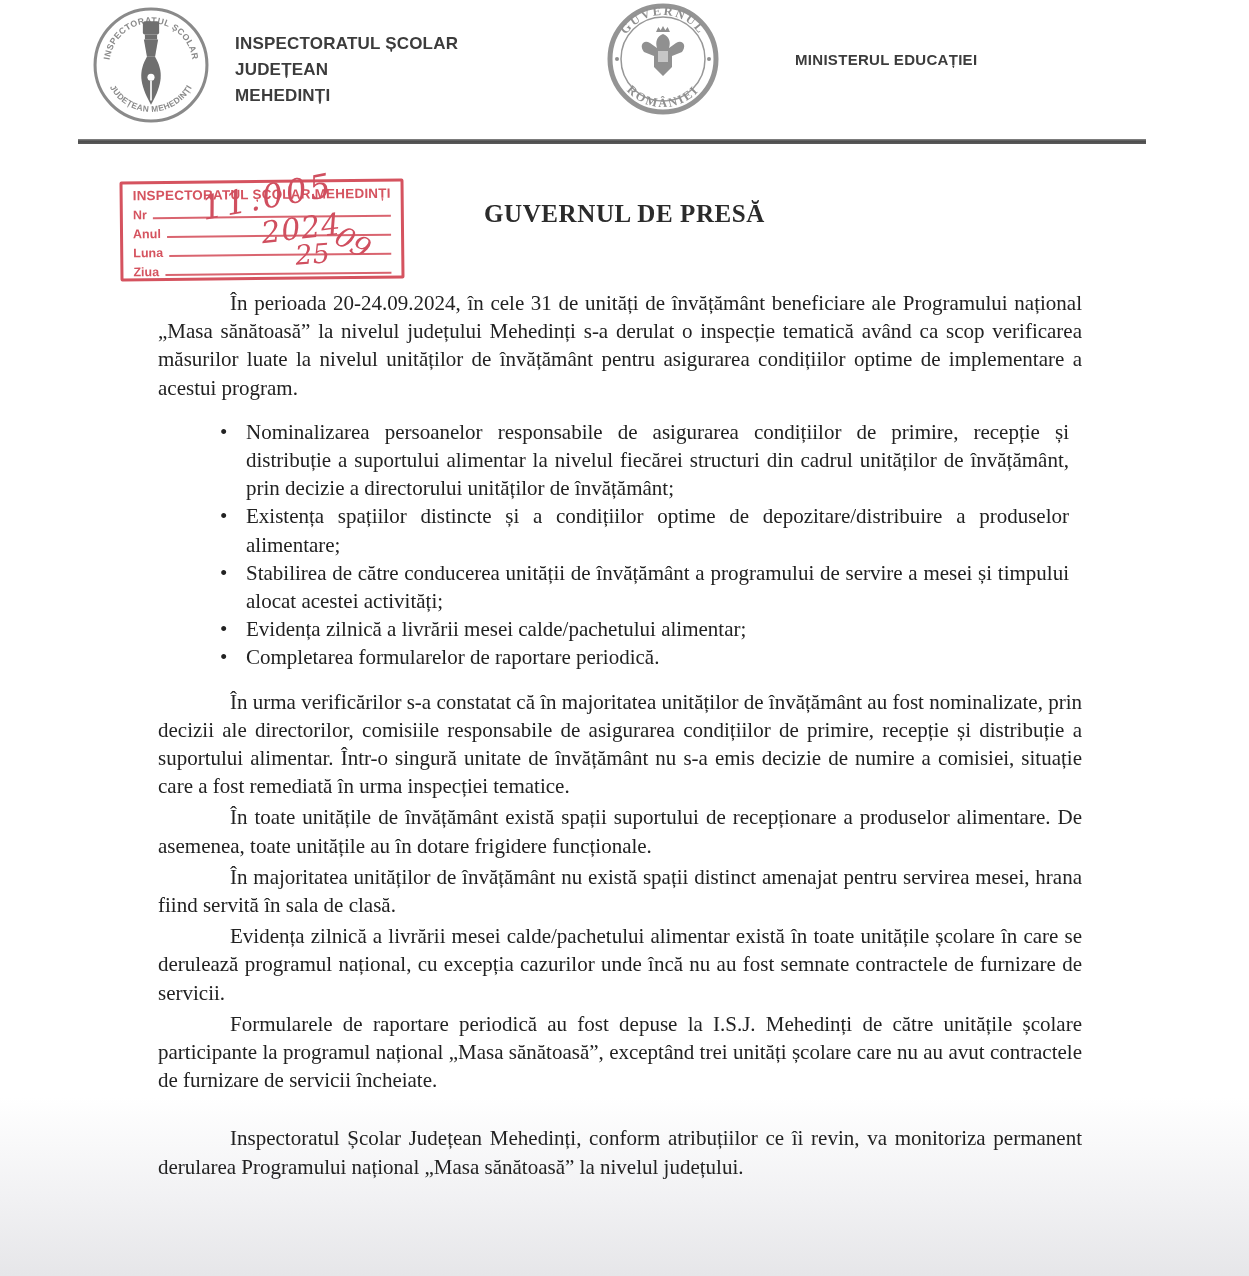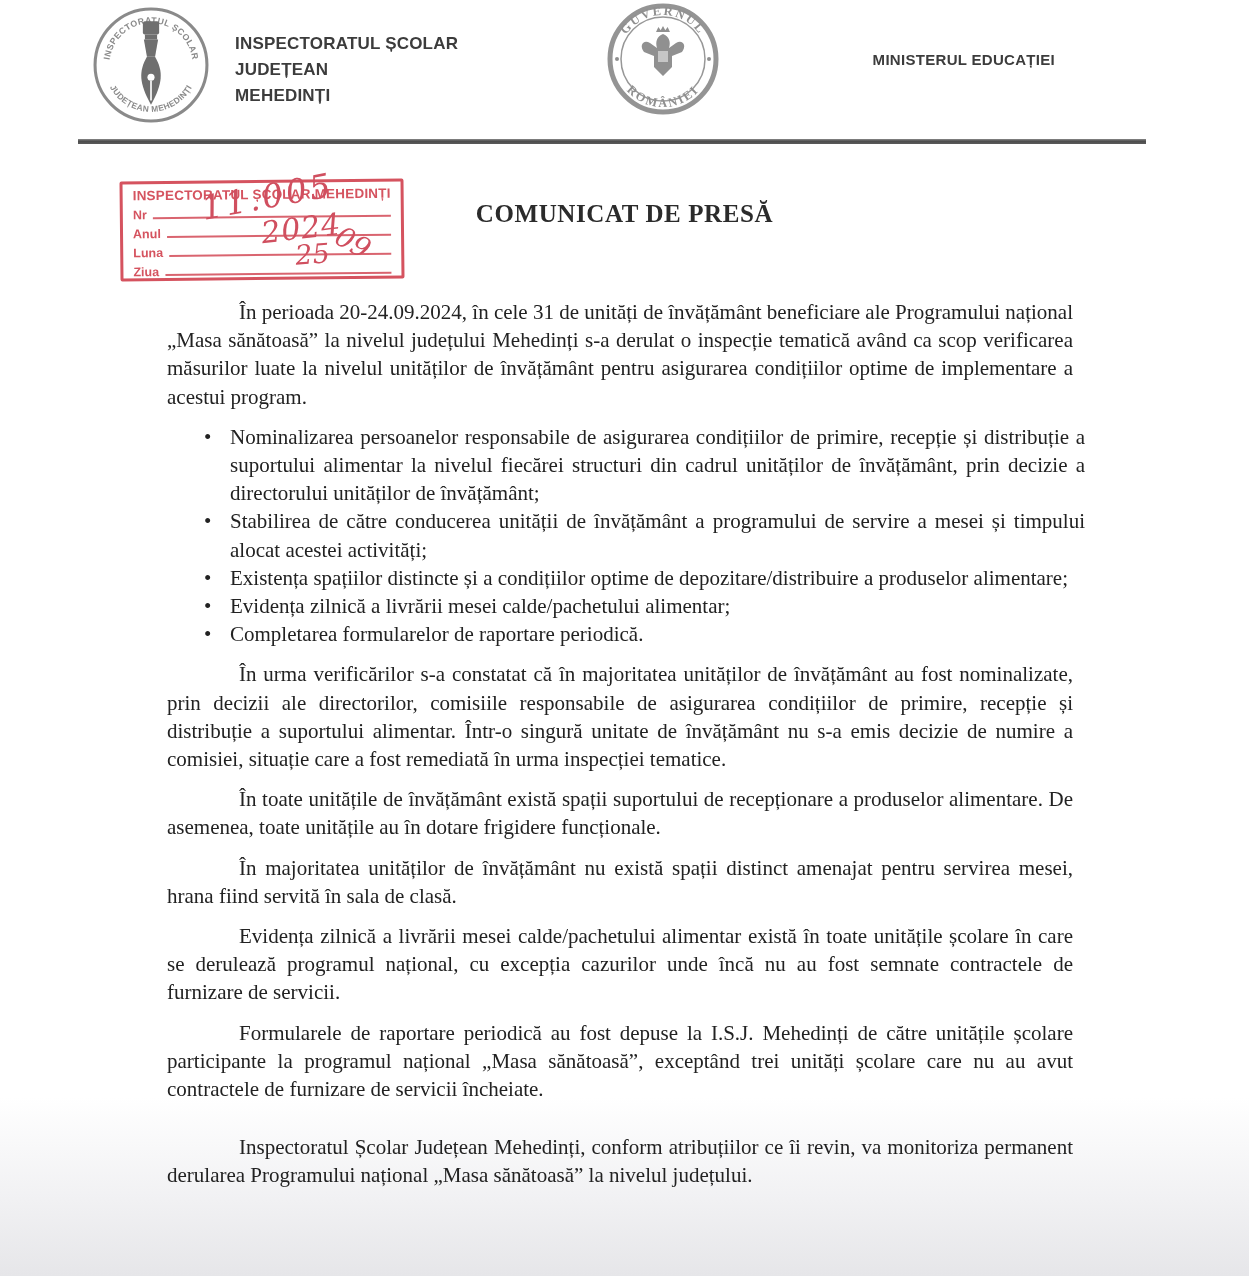--- a/index.html
+++ b/index.html
@@ -12,21 +12,21 @@
   }
   
   .seal-left{position:absolute;left:92px;top:6px;width:118px;height:118px;}
   .institution{
     position:absolute;left:235px;top:31px;width:315px;
     text-align:left;font-family:"Liberation Sans", sans-serif;
     font-weight:700;font-size:17px;line-height:26px;color:#3c3c3c;letter-spacing:.2px;
   }
   .seal-gov{position:absolute;left:605px;top:1px;width:116px;height:116px;}
   .ministry{
-    position:absolute;left:795px;top:51px;width:260px;text-align:right;
+    position:absolute;left:795px;top:51px;width:260px;text-align:left;
     font-family:"Liberation Sans", sans-serif;font-weight:700;font-size:15px;
     color:#3c3c3c;letter-spacing:.3px;
   }
   .divider{
     position:absolute;left:78px;top:139px;width:1068px;height:5px;
     background:linear-gradient(180deg,#8a8a8a 0%,#4c4c4c 45%,#5a5a5a 100%);
   }
   
   .stamp{
     position:absolute;left:120px;top:180px;width:258px;height:84px;
@@ -49,23 +49,23 @@
   
   .doc-title{
     position:absolute;left:0;right:0;top:200px;text-align:center;
     font-weight:700;font-size:25px;letter-spacing:.6px;color:#2b2b2b;
   }
   .body-text{
     position:absolute;left:155px;top:286px;width:930px;
     font-size:21px;line-height:28.2px;color:#222222;
     text-align:justify;
   }
-  .body-text p{margin:12px;text-indent:72px;}
+  .body-text p{margin:3px;text-indent:72px;}
   .body-text p.closing{margin-top:30px;}
-  .body-text ul{margin:0;padding:0 0 0 47px;list-style:none;}
+  .body-text ul{margin:16px;padding:0 0 0 47px;list-style:none;}
   .body-text li{position:relative;padding-left:28px;text-align:justify;}
   .body-text li::before{content:"\2022";position:absolute;left:2px;top:0;}
   .seal-arc{fill:#8a8a8a;font-family:"Liberation Sans", sans-serif;font-weight:700;}
   .gov-arc{fill:#8f8f8f;font-family:"Liberation Serif", serif;font-weight:700;}
 </style>
 </head>
 <body>
 
 <div class="page">
 
@@ -135,28 +135,28 @@
     <div class="stamp-row">
       <span class="lbl">Ziua</span>
         <span class="line"></span>
     </div>
     <span class="hw hw-nr">11.005</span>
     <span class="hw hw-anul">2024</span>
     <span class="hw hw-luna">09</span>
     <span class="hw hw-ziua">25</span>
   </div>
 
-  <div class="doc-title">COMUNICAT DE PRESĂ</div>
+  <div class="doc-title">GUVERNUL DE PRESĂ</div>
 
   <div class="body-text">
     <p>În perioada 20-24.09.2024, în cele 31 de unități de învățământ beneficiare ale Programului național „Masa sănătoasă” la nivelul județului Mehedinți s-a derulat o inspecție tematică având ca scop verificarea măsurilor luate la nivelul unităților de învățământ pentru asigurarea condițiilor optime de implementare a acestui program.</p>
     <ul>
       <li>Nominalizarea persoanelor responsabile de asigurarea condițiilor de primire, recepție și distribuție a suportului alimentar la nivelul fiecărei structuri din cadrul unităților de învățământ, prin decizie a directorului unităților de învățământ;</li>
+      <li>Existența spațiilor distincte și a condițiilor optime de depozitare/distribuire a produselor alimentare;</li>
       <li>Stabilirea de către conducerea unității de învățământ a programului de servire a mesei și timpului alocat acestei activități;</li>
-      <li>Existența spațiilor distincte și a condițiilor optime de depozitare/distribuire a produselor alimentare;</li>
       <li>Evidența zilnică a livrării mesei calde/pachetului alimentar;</li>
       <li>Completarea formularelor de raportare periodică.</li>
     </ul>
     <p>În urma verificărilor s-a constatat că în majoritatea unităților de învățământ au fost nominalizate, prin decizii ale directorilor, comisiile responsabile de asigurarea condițiilor de primire, recepție și distribuție a suportului alimentar. Într-o singură unitate de învățământ nu s-a emis decizie de numire a comisiei, situație care a fost remediată în urma inspecției tematice.</p>
     <p>În toate unitățile de învățământ există spații suportului de recepționare a produselor alimentare. De asemenea, toate unitățile au în dotare frigidere funcționale.</p>
     <p>În majoritatea unităților de învățământ nu există spații distinct amenajat pentru servirea mesei, hrana fiind servită în sala de clasă.</p>
     <p>Evidența zilnică a livrării mesei calde/pachetului alimentar există în toate unitățile școlare în care se derulează programul național, cu excepția cazurilor unde încă nu au fost semnate contractele de furnizare de servicii.</p>
     <p>Formularele de raportare periodică au fost depuse la I.S.J. Mehedinți de către unitățile școlare participante la programul național „Masa sănătoasă”, exceptând trei unități școlare care nu au avut contractele de furnizare de servicii încheiate.</p>
     <p class="closing">Inspectoratul Școlar Județean Mehedinți, conform atribuțiilor ce îi revin, va monitoriza permanent derularea Programului național „Masa sănătoasă” la nivelul județului.</p>
   </div>

